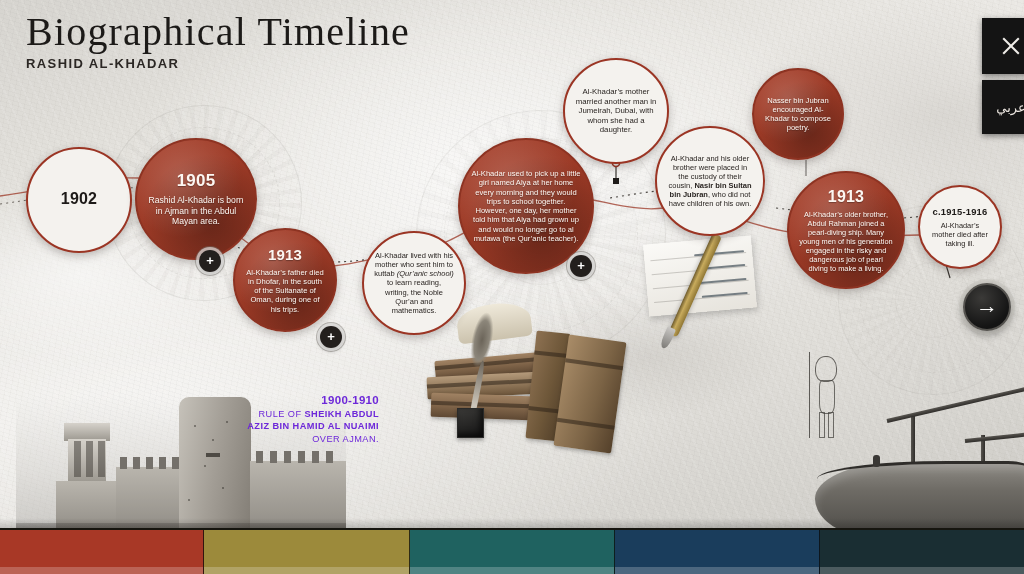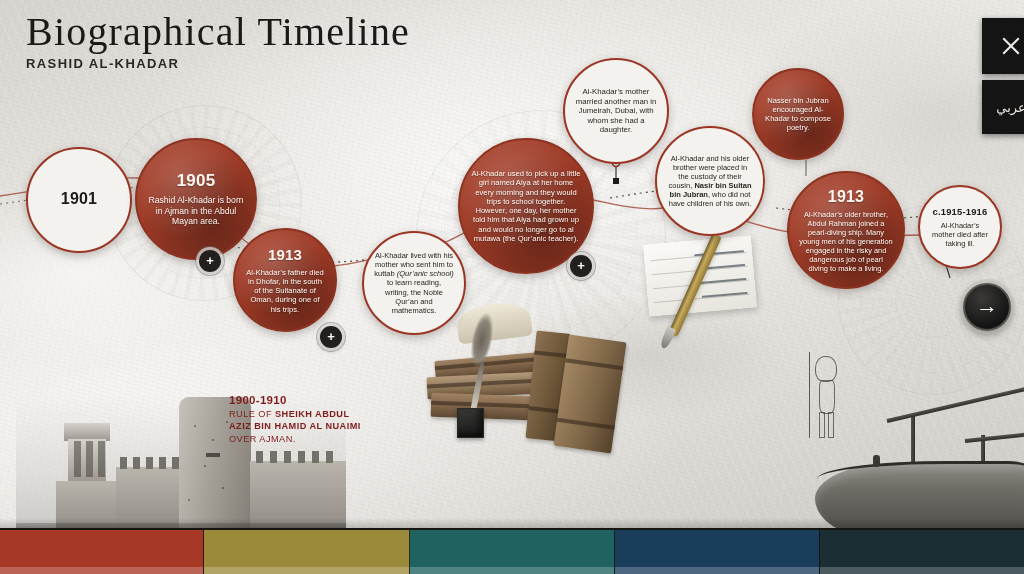--- a/index.html
+++ b/index.html
@@ -146,21 +146,21 @@
   .mast{ position:absolute; width:4px; background:linear-gradient(90deg,#57544f,#2f2d2a); }
   .spar{ position:absolute; height:4px; background:linear-gradient(180deg,#57544f,#2f2d2a);
     transform-origin:left center; }
 
   
   #hdr{ position:absolute; left:26px; top:8px; }
   #hdr .t1{ font-family:"Liberation Serif", serif; font-size:40px; letter-spacing:1.2px; color:#1c1a18; }
   #hdr .t2{ font-size:13px; font-weight:bold; letter-spacing:1.4px; color:#2b2724; margin-top:1px; }
 
   
-  #cap{ position:absolute; left:229px; top:394px; width:150px; color:#7f1d1d; }
+  #cap{ position:absolute; left:229px; top:394px; width:150px; color:#6d28d9;text-align:right; }
   #cap .cy{ font-size:11.5px; font-weight:bold; letter-spacing:.3px; }
   #cap .ct{ font-size:9.2px; letter-spacing:.45px; line-height:1.35; margin-top:2px; }
   #cap .ct b{ font-weight:bold; }
 
   
   .sqbtn{ position:absolute; background:#141414; display:flex; align-items:center; justify-content:center;
           box-shadow:0 2px 6px rgba(0,0,0,.45); }
   #btn-close{ left:982px; top:18px; width:58px; height:56px; }
   #btn-ar{ left:982px; top:80px; width:58px; height:54px; color:#efe9e3; font-size:13px; }
   .xico{ position:relative; width:22px; height:22px; }
@@ -307,21 +307,21 @@
     <circle cx="943" cy="255" r="3.6" fill="#f4f2ee" stroke="#9b3524" stroke-width="1.6"></circle>
     <path d="M806,160 L806,176" stroke="#3a3632" stroke-width="1.1" fill="none" opacity="0.7"></path>
   </svg>
 
   <div id="hdr">
     <div class="t1">Biographical Timeline</div>
     <div class="t2">RASHID AL-KHADAR</div>
   </div>
 
   <div class="bub light" id="b-1903" style="left:26px; top:147px; width:106px; height:106px; font-size:8.2px;">
-    <span class="yr" style="font-size:16px;">1901</span>
+    <span class="yr" style="font-size:16px;">1902</span>
   </div>
 
   <div class="bub dark" id="b-1905" style="left:135px; top:138px; width:122px; height:122px; font-size:8.6px;">
     <span class="yr" style="font-size:17px;">1905</span>
     <span class="tx">Rashid Al-Khadar is born in Ajman in the Abdul Mayan area.</span>
   </div>
 
   <div class="bub dark" id="b-1913a" style="left:233px; top:228px; width:104px; height:104px; font-size:7.6px;">
     <span class="yr" style="font-size:15px;">1913</span>
     <span class="tx">Al-Khadar’s father died in Dhofar, in the south of the Sultanate of Oman, during one of his trips.</span>

